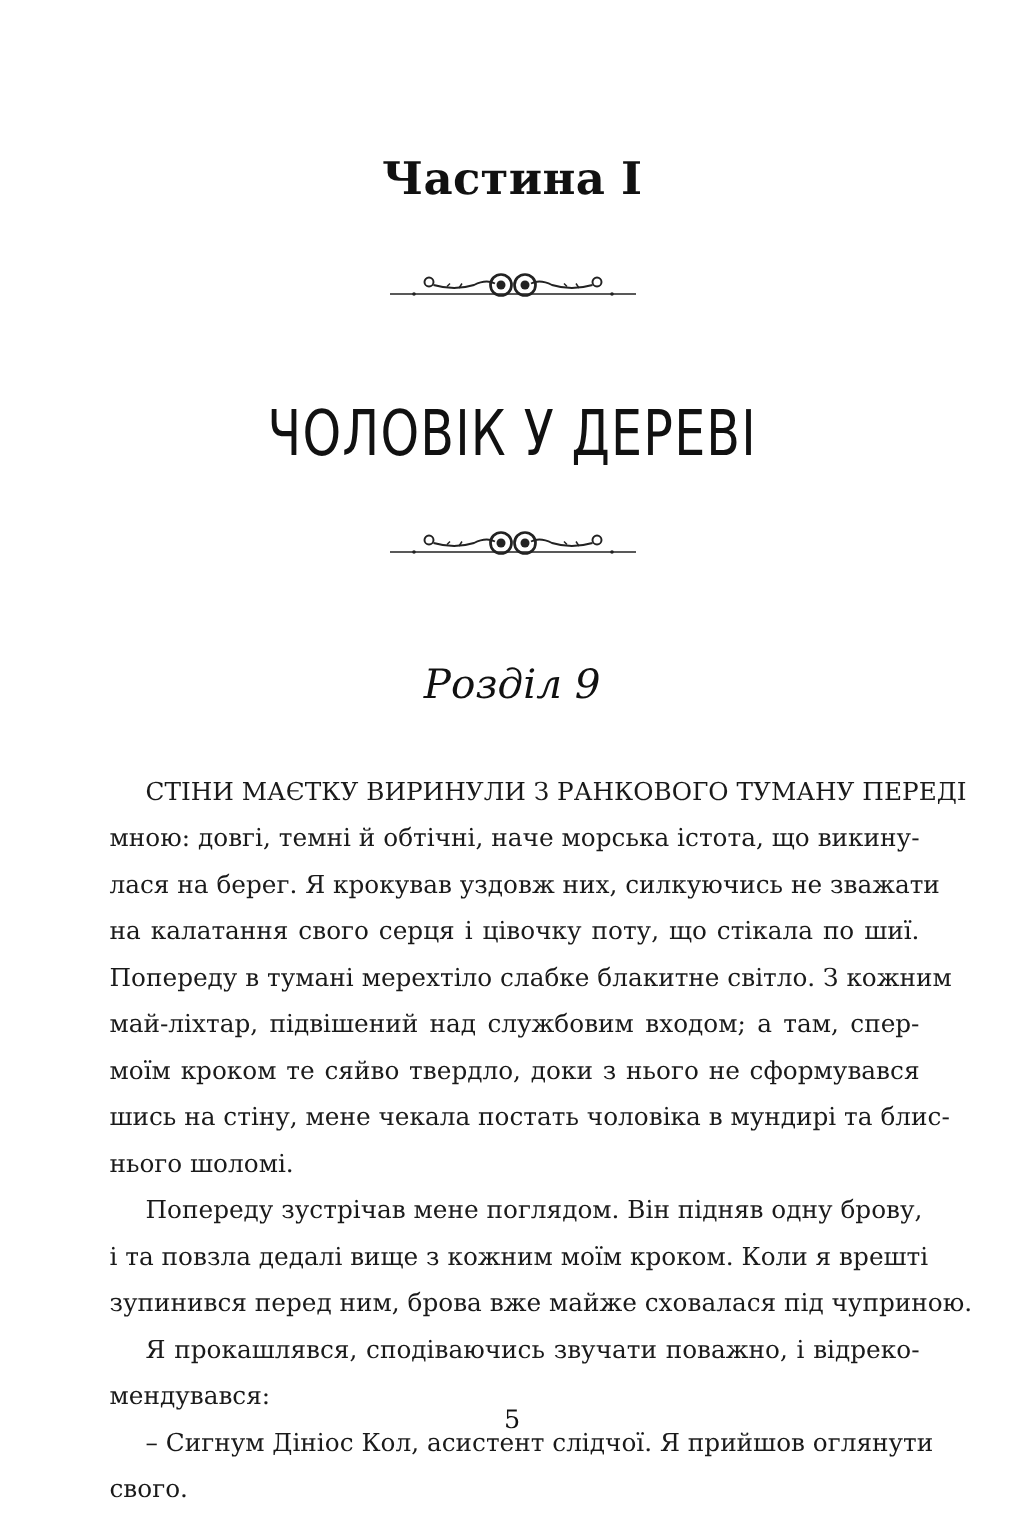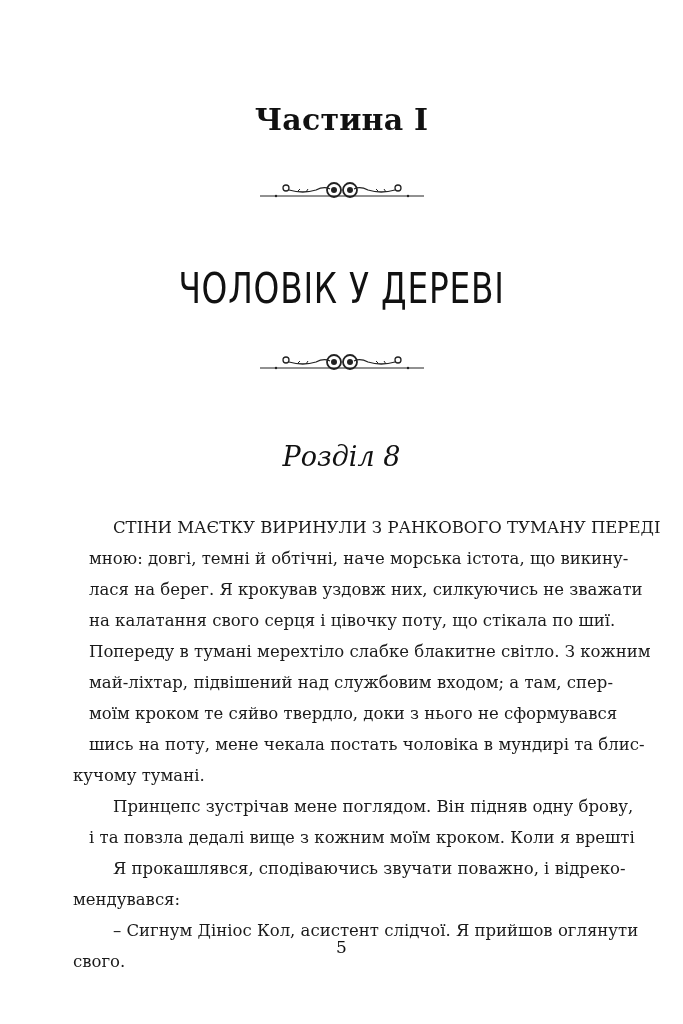--- a/index.html
+++ b/index.html
@@ -19,21 +19,21 @@
     .chapter-title {
       position: absolute; left: 0; width: 683px; top: 441px; text-align: center;
       font-family: "DejaVu Serif", serif; font-size: 27px; font-style: italic; color: #111;
     }
     .body-text {
       position: absolute; left: 73px; width: 540px; top: 512px;
       font-family: "DejaVu Serif", serif; font-size: 16.5px; line-height: 31px; color: #1a1a1a;
       text-align: justify;
     }
     .line { white-space: nowrap; display: block; height: 31px; }
-    .line.justify { text-align: justify; text-align-last: justify; margin-left: 16px; }
+    .line.justify { text-align: justify; text-align-last: justify; }
     .indent { padding-left: 24px; }
     .page-number {
       position: absolute; left: 0; width: 683px; top: 937px; text-align: center;
       font-family: "DejaVu Serif", serif; font-size: 17px; color: #111;
     }
   </style>
 </head>
 <body>
 
 <div class="page">
@@ -69,37 +69,38 @@
       <path d="M31 12 Q45 16 58 12 Q66 8 72 11" fill="none" stroke="#222" stroke-width="1.3"></path>
       <path d="M137 12 Q123 16 110 12 Q102 8 96 11" fill="none" stroke="#222" stroke-width="1.3"></path>
       <circle cx="76" cy="12" r="7" fill="none" stroke="#222" stroke-width="1.8"></circle>
       <circle cx="92" cy="12" r="7" fill="none" stroke="#222" stroke-width="1.8"></circle>
       <circle cx="76" cy="12" r="3" fill="#222"></circle>
       <circle cx="92" cy="12" r="3" fill="#222"></circle>
       <path d="M40 13 l2 -2 M48 14 l2 -3 M120 13 l-2 -2 M128 14 l-2 -3" stroke="#222" stroke-width="1"></path>
     </svg>
   </div>
 
-  <div class="chapter-title">Розділ 8</div>
+  <div class="chapter-title">Розділ 9</div>
 
   <div class="body-text">
     <div>
       <span class="line justify indent">СТІНИ МАЄТКУ ВИРИНУЛИ З РАНКОВОГО ТУМАНУ ПЕРЕДІ</span>
       <span class="line justify">мною: довгі, темні й обтічні, наче морська істота, що викину-</span>
       <span class="line justify">лася на берег. Я крокував уздовж них, силкуючись не зважати</span>
       <span class="line justify">на калатання свого серця і цівочку поту, що стікала по шиї.</span>
       <span class="line justify">Попереду в тумані мерехтіло слабке блакитне світло. З кожним</span>
       <span class="line justify">май-ліхтар, підвішений над службовим входом; а там, спер-</span>
       <span class="line justify">моїм кроком те сяйво твердло, доки з нього не сформувався</span>
-      <span class="line justify">шись на поту, мене чекала постать чоловіка в мундирі та блис-</span>
-      <span class="line">кучому тумані.</span>
+      <span class="line justify">шись на стіну, мене чекала постать чоловіка в мундирі та блис-</span>
+      <span class="line">нього шоломі.</span>
     </div>
     <div>
-      <span class="line justify indent">Принцепс зустрічав мене поглядом. Він підняв одну брову,</span>
+      <span class="line justify indent">Попереду зустрічав мене поглядом. Він підняв одну брову,</span>
       <span class="line justify">і та повзла дедалі вище з кожним моїм кроком. Коли я врешті</span>
+      <span class="line justify">зупинився перед ним, брова вже майже сховалася під чуприною.</span>
     </div>
     <div>
       <span class="line justify indent">Я прокашлявся, сподіваючись звучати поважно, і відреко-</span>
       <span class="line">мендувався:</span>
     </div>
     <div>
       <span class="line justify indent">– Сигнум Дініос Кол, асистент слідчої. Я прийшов оглянути</span>
       <span class="line">свого.</span>
     </div>
   </div>

